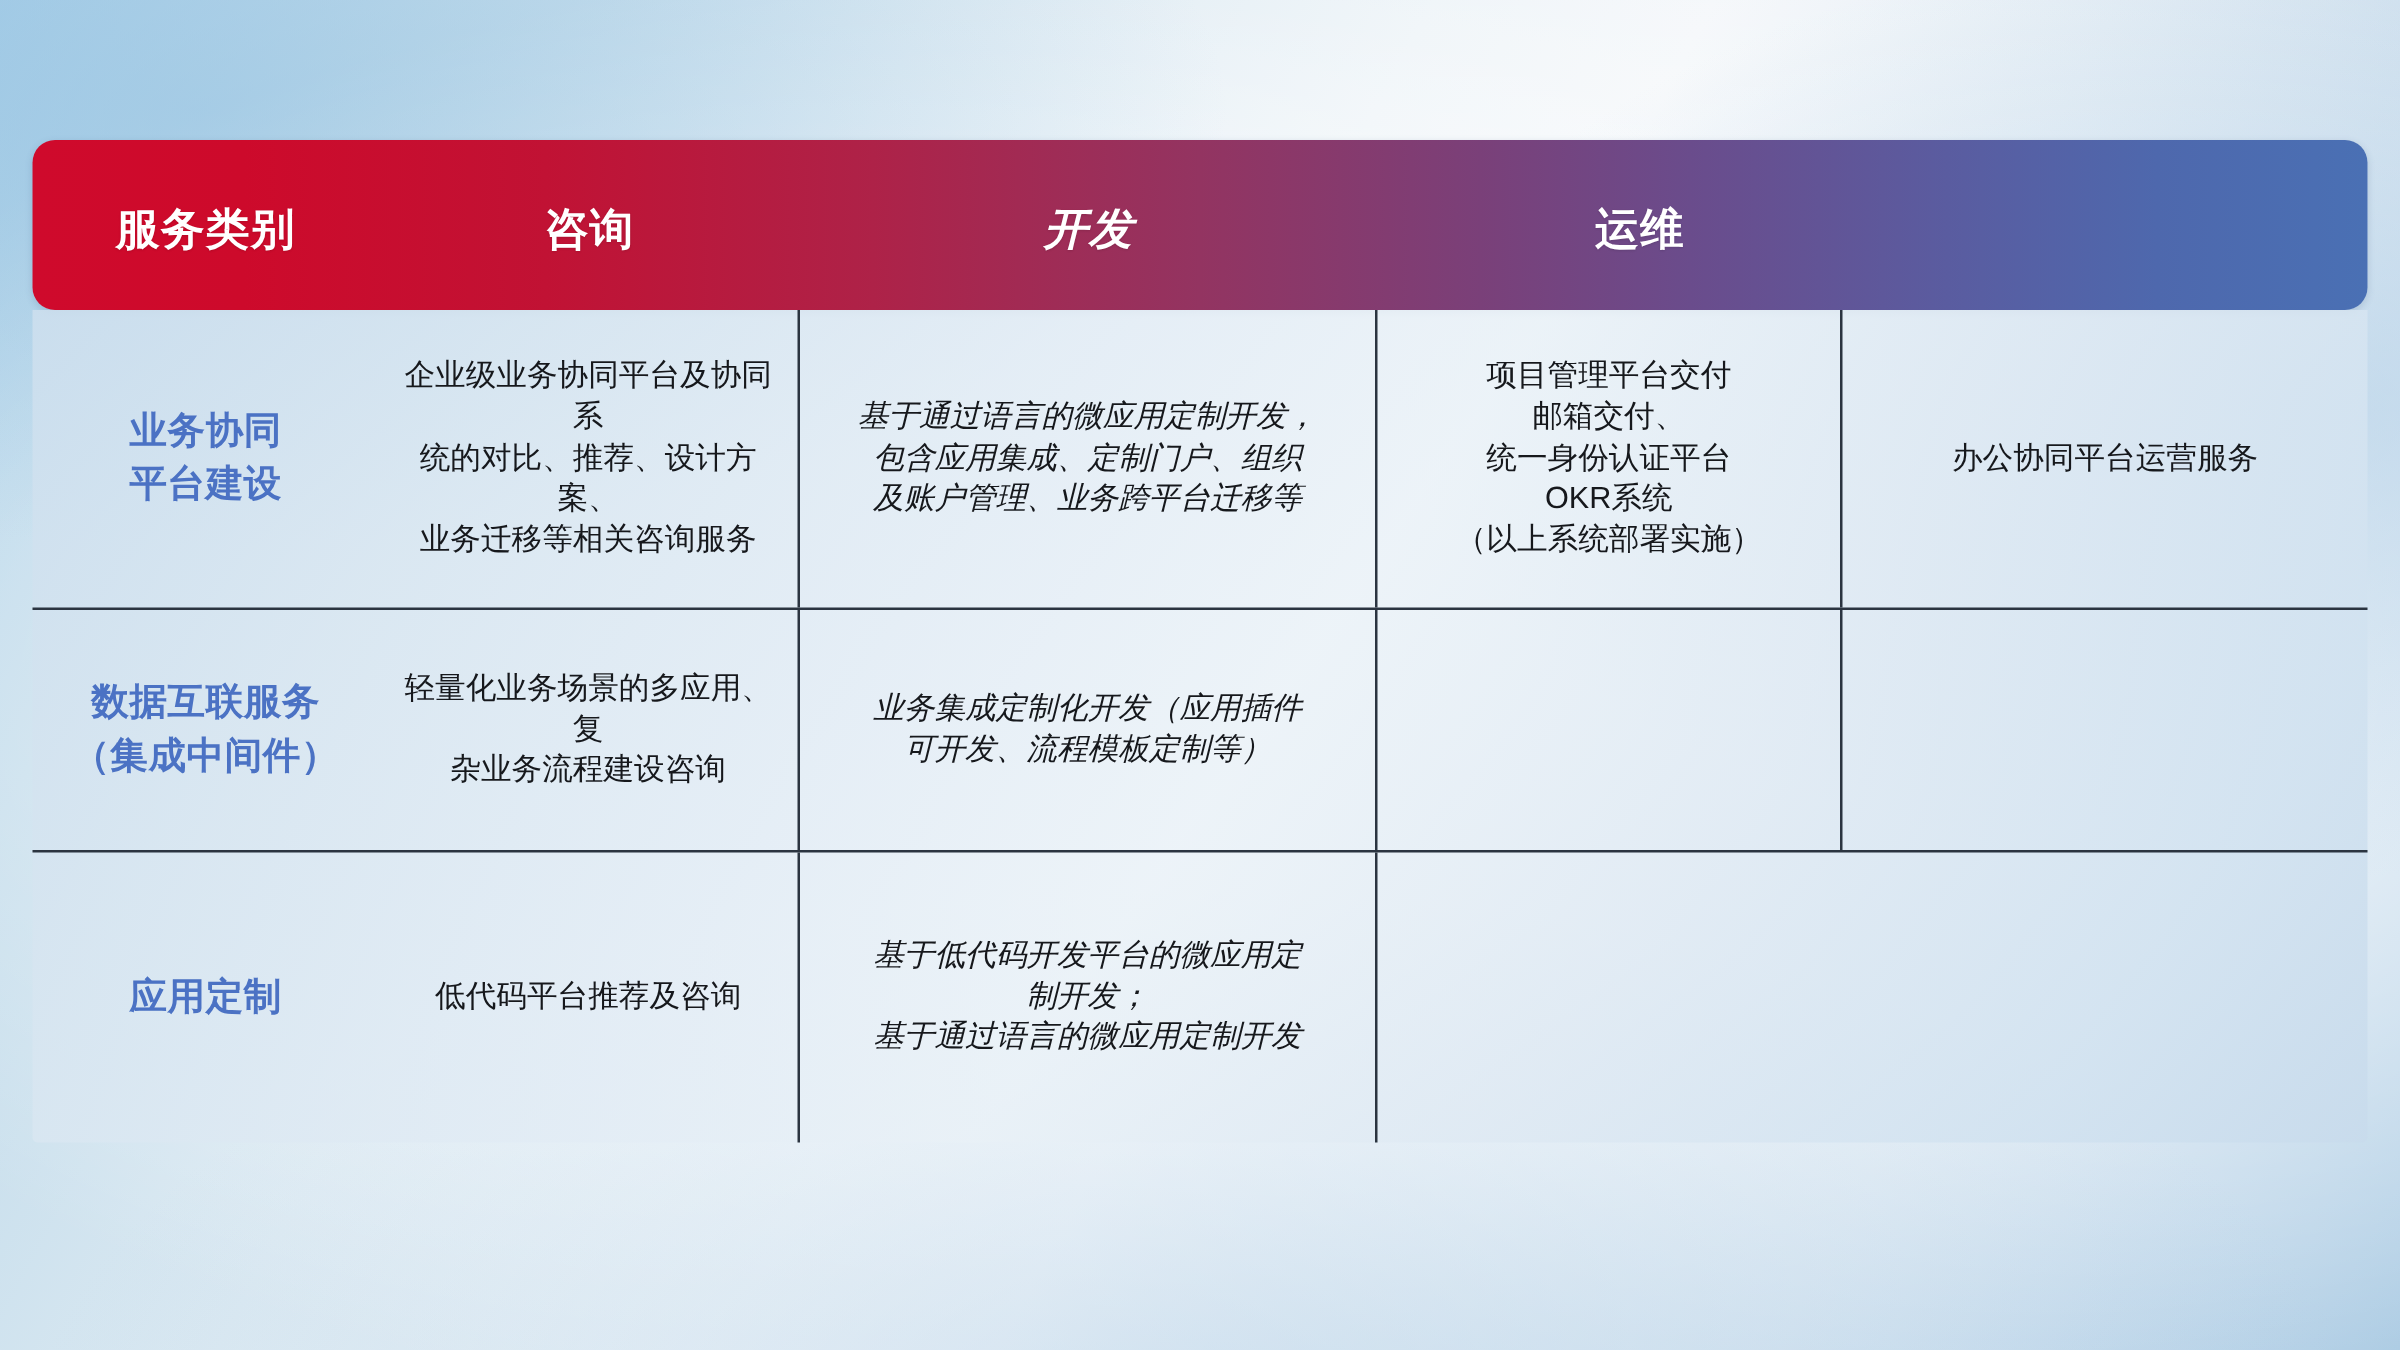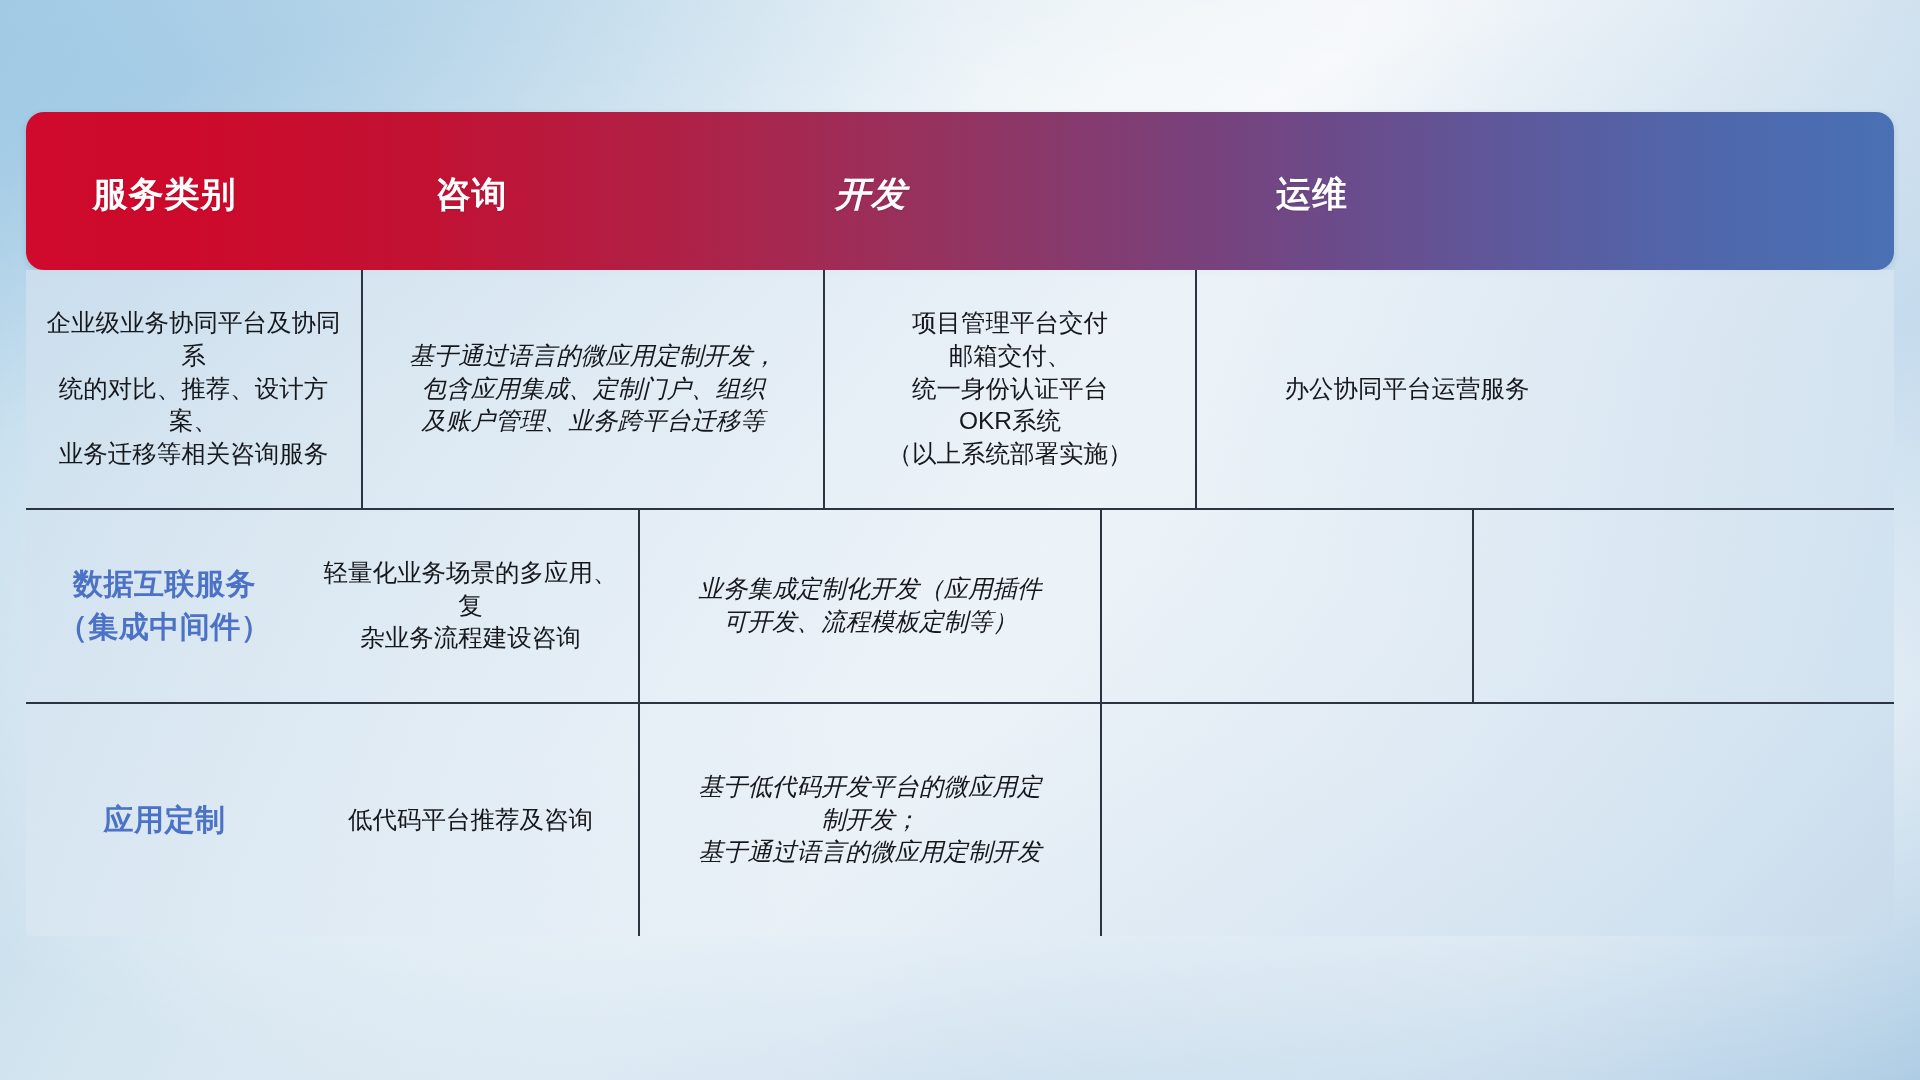--- a/index.html
+++ b/index.html
@@ -49,21 +49,21 @@
     position: absolute;
     left: 26px;
     top: 112px;
     width: 1868px;
     z-index: 2;
   }
 
   
   .thead {
     display: flex;
-    height: 158px;
+    height: 136px;
     border-radius: 18px;
     background: linear-gradient(90deg,
       #cf0a2c 0%,
       #cd0a2b 9%,
       #c11234 22%,
       #ae2248 36%,
       #933461 50%,
       #7a4079 62%,
       #6a4c8c 71%,
       #5a5ca0 82%,
@@ -153,20 +153,22 @@
     <div class="thead">
       <div class="th c0">服务类别</div>
       <div class="th c1">咨询</div>
       <div class="th c2">开发</div>
       <div class="th c4">运维</div>
     </div>
 
     <div class="tbody">
 
       <div class="row r0">
+        <div class="cell cat c0">业务协同
+平台建设</div>
         <div class="cell c1">企业级业务协同平台及协同系
 统的对比、推荐、设计方案、
 业务迁移等相关咨询服务</div>
         <div class="cell c2">基于通过语言的微应用定制开发，
 包含应用集成、定制门户、组织
 及账户管理、业务跨平台迁移等</div>
         <div class="cell c3">项目管理平台交付
 邮箱交付、
 统一身份认证平台
 OKR系统

